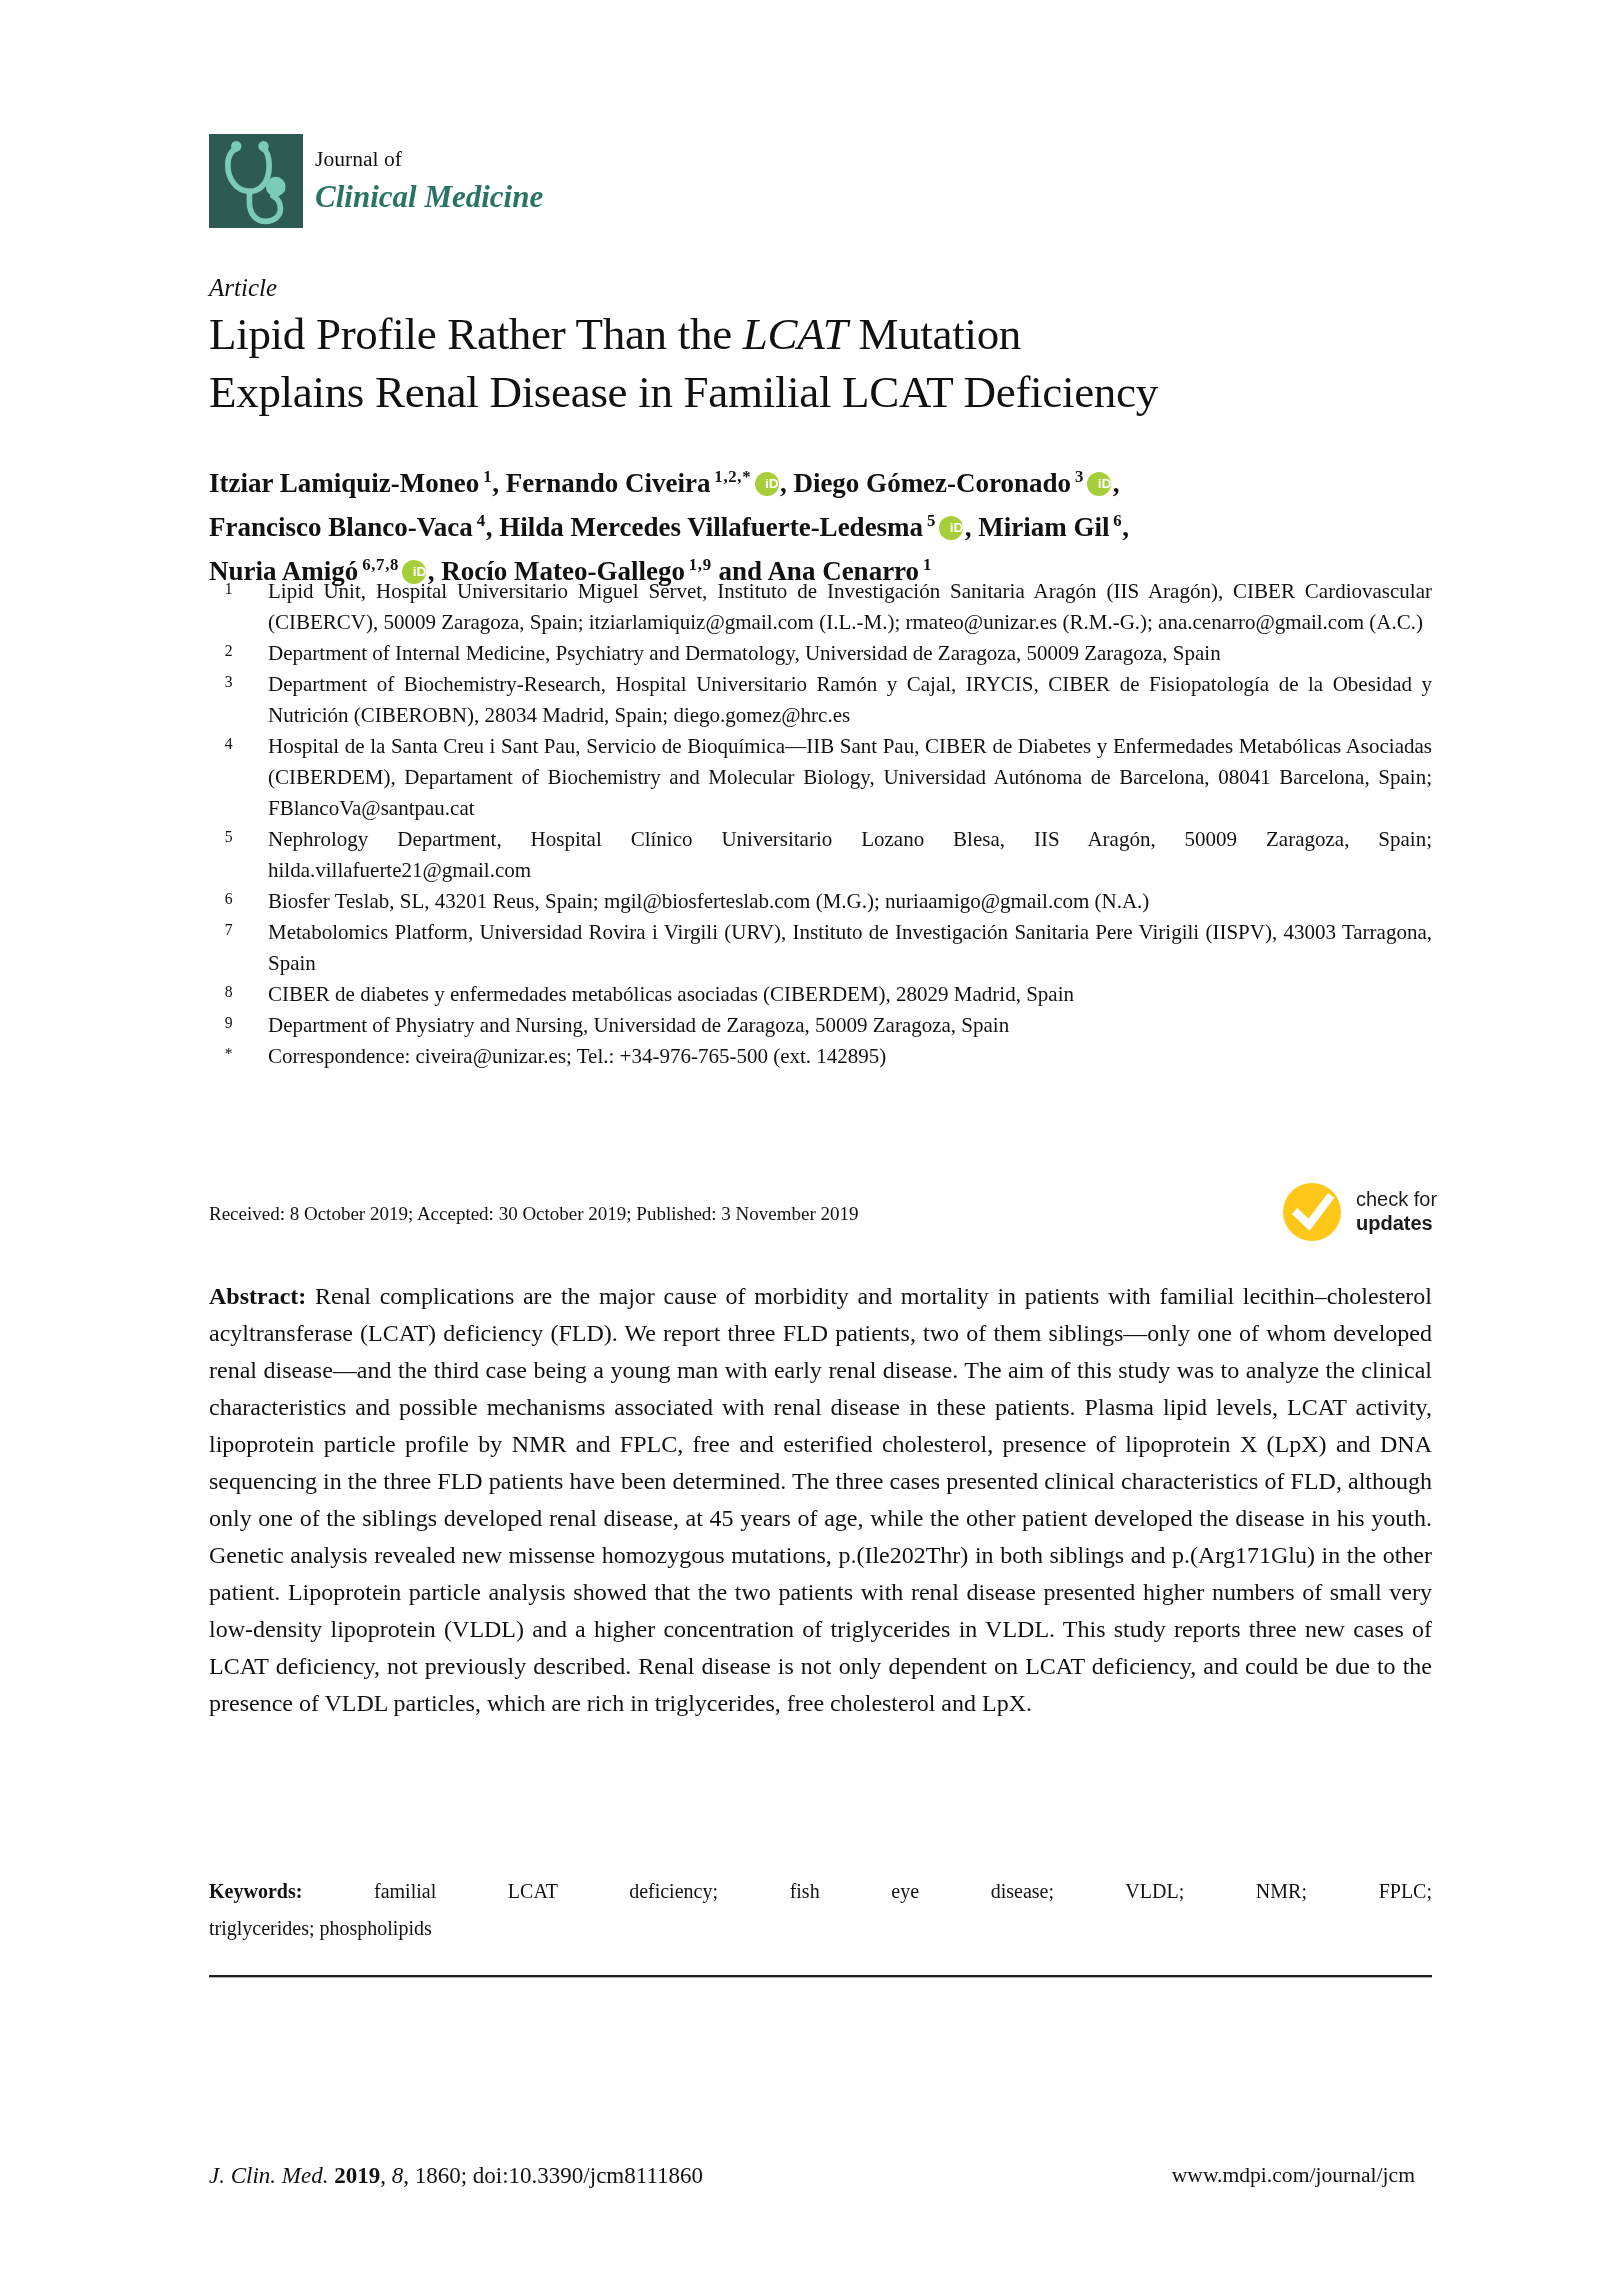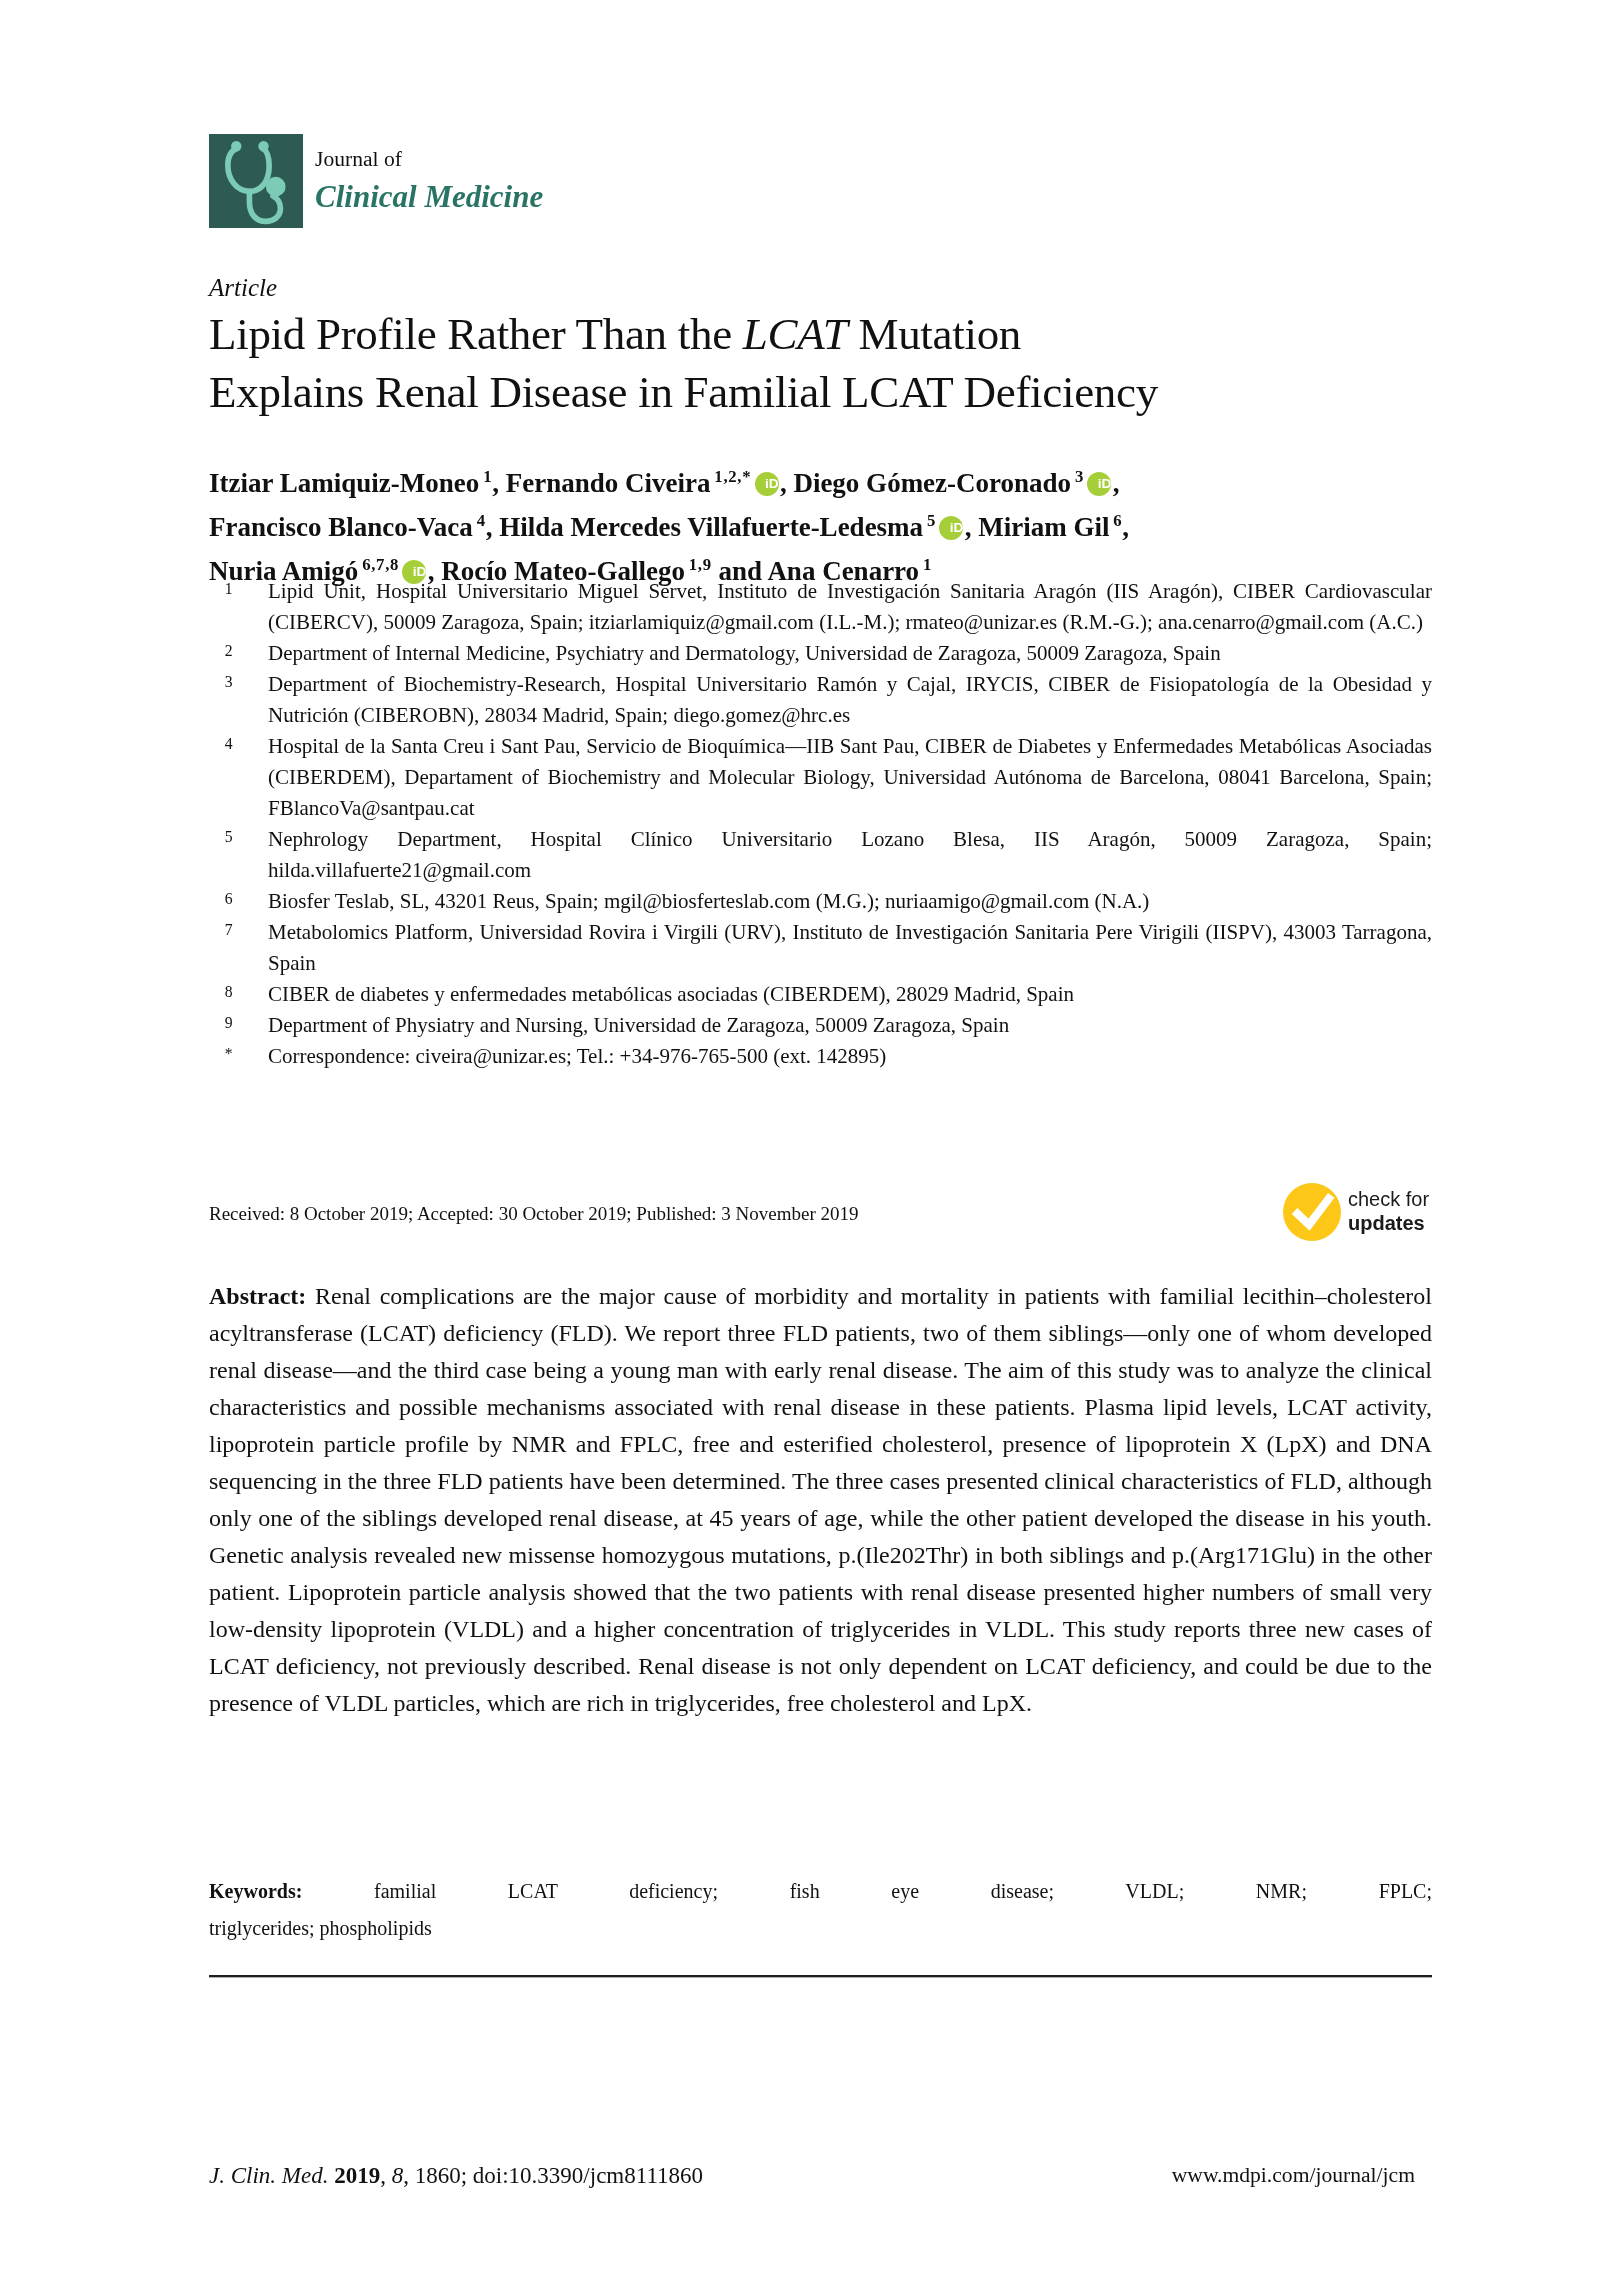--- a/index.html
+++ b/index.html
@@ -26,21 +26,21 @@
 
   
   .affiliations{position:absolute;left:209px;top:576px;width:1223px;font-size:21px;line-height:31px;
                 text-align:justify;}
   .affil{position:relative;padding-left:59px;}
   .affil-label{position:absolute;left:15.7px;top:-2.6px;font-size:15.7px;}
 
   .received{position:absolute;left:209px;top:1203px;font-size:19px;}
 
   
-  .badge{position:absolute;left:1283px;top:1183px;display:flex;align-items:center;gap:7px;
+  .badge{position:absolute;left:1283px;top:1183px;display:flex;align-items:center;gap:15px;
          font-family:"Liberation Sans", sans-serif;}
   .badge-circle{width:58px;height:58px;}
   .badge-circle svg{width:100%;height:100%;display:block;}
   .badge-text{font-size:20px;line-height:23.6px;color:#1a1a1a;}
   .bt2{font-weight:bold;}
 
   
   .abstract{position:absolute;left:209px;top:1278px;width:1223px;margin:0;font-size:24px;line-height:37px;
             text-align:justify;}
   .keywords{position:absolute;left:209px;top:1873px;width:1223px;margin:0;font-size:20px;line-height:37px;}

